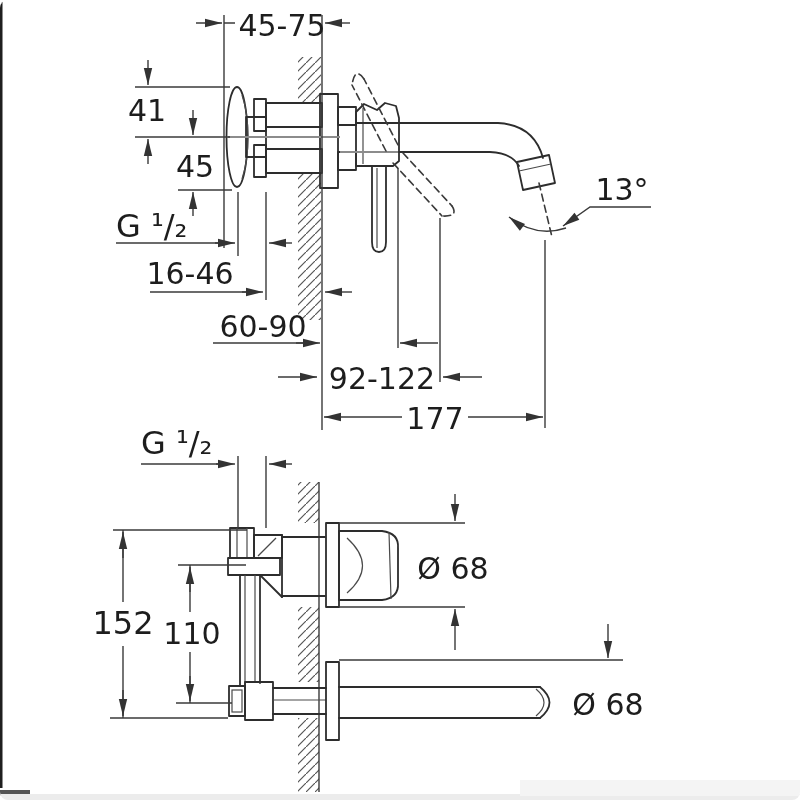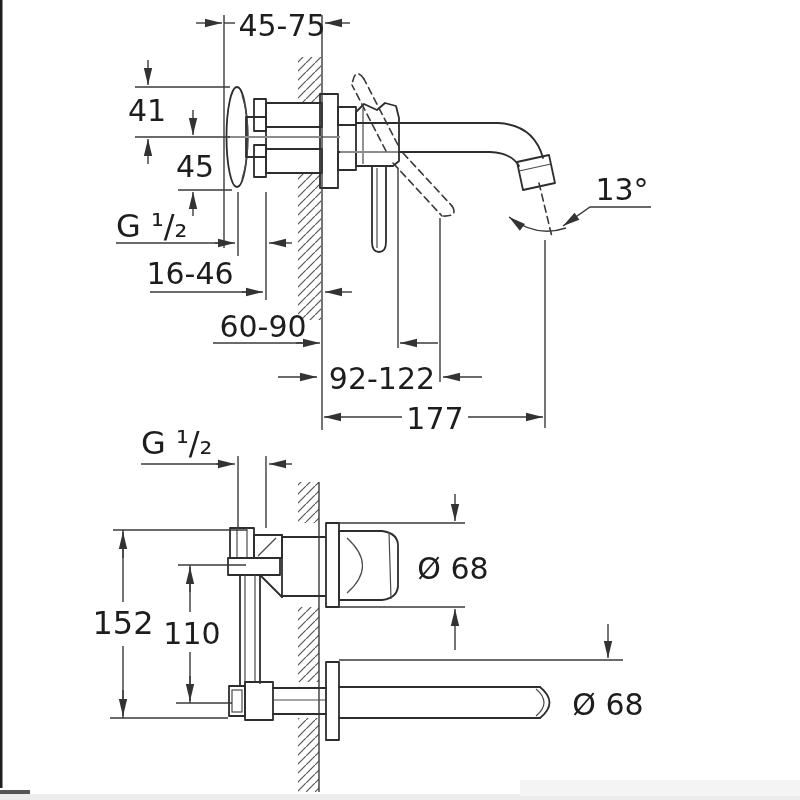--- a/index.html
+++ b/index.html
@@ -1,16 +1,16 @@
 <!DOCTYPE html>
 <html><head>
 <meta charset="utf-8">
 <style>
   html,body{margin:0;padding:0;background:#ffffff;}
-  .canvas{position:relative;width:800px;height:800px;background:#ffffff;overflow:hidden;}
+  .canvas{position:relative;width:800px;height:800px;background:#ffffff;overflow:hidden;border-radius:8px;}
   svg{display:block;width:800px;height:800px;}
   .obj{stroke:#2d2d2d;stroke-width:1.8;fill:none;stroke-linejoin:round;stroke-linecap:round;}
   .objthin{stroke:#4a4a4a;stroke-width:1.2;fill:none;}
   .gray{stroke:#8c8c8c;stroke-width:2;fill:none;}
   .dim{stroke:#3a3a3a;stroke-width:1.4;fill:none;}
   .dashed{stroke:#3a3a3a;stroke-width:1.6;fill:none;stroke-dasharray:7 4.5;stroke-linecap:round;}
   .dimtxt{font-family:"DejaVu Sans",sans-serif;font-size:30px;fill:#1d1d1d;text-anchor:middle;}
   .dimtxt.start{text-anchor:start;}
   .t32{font-size:32px;}
 </style>

